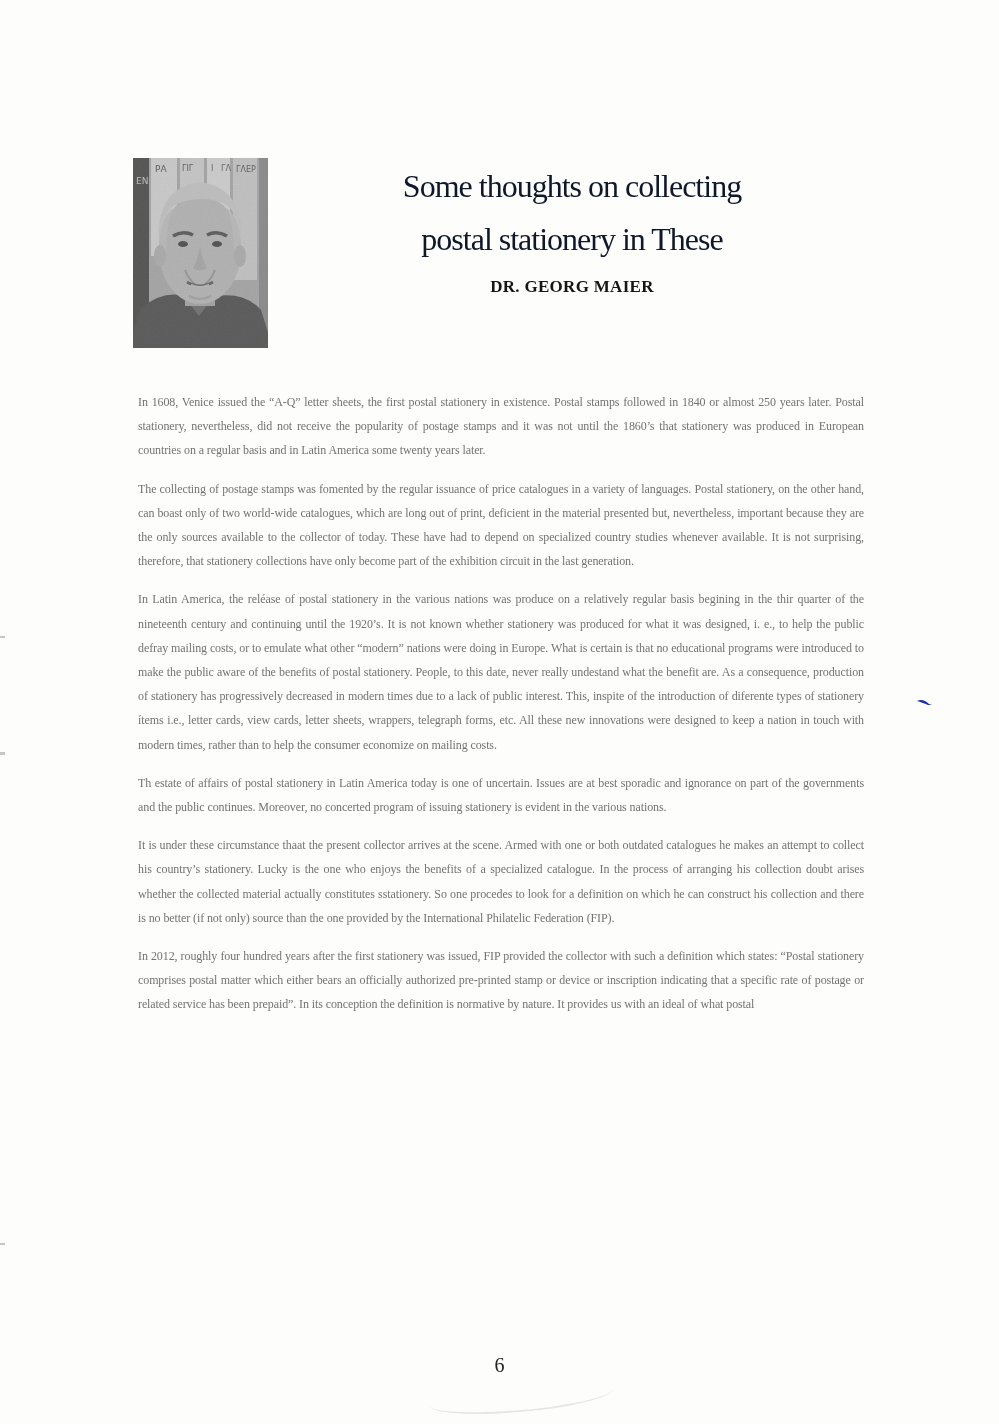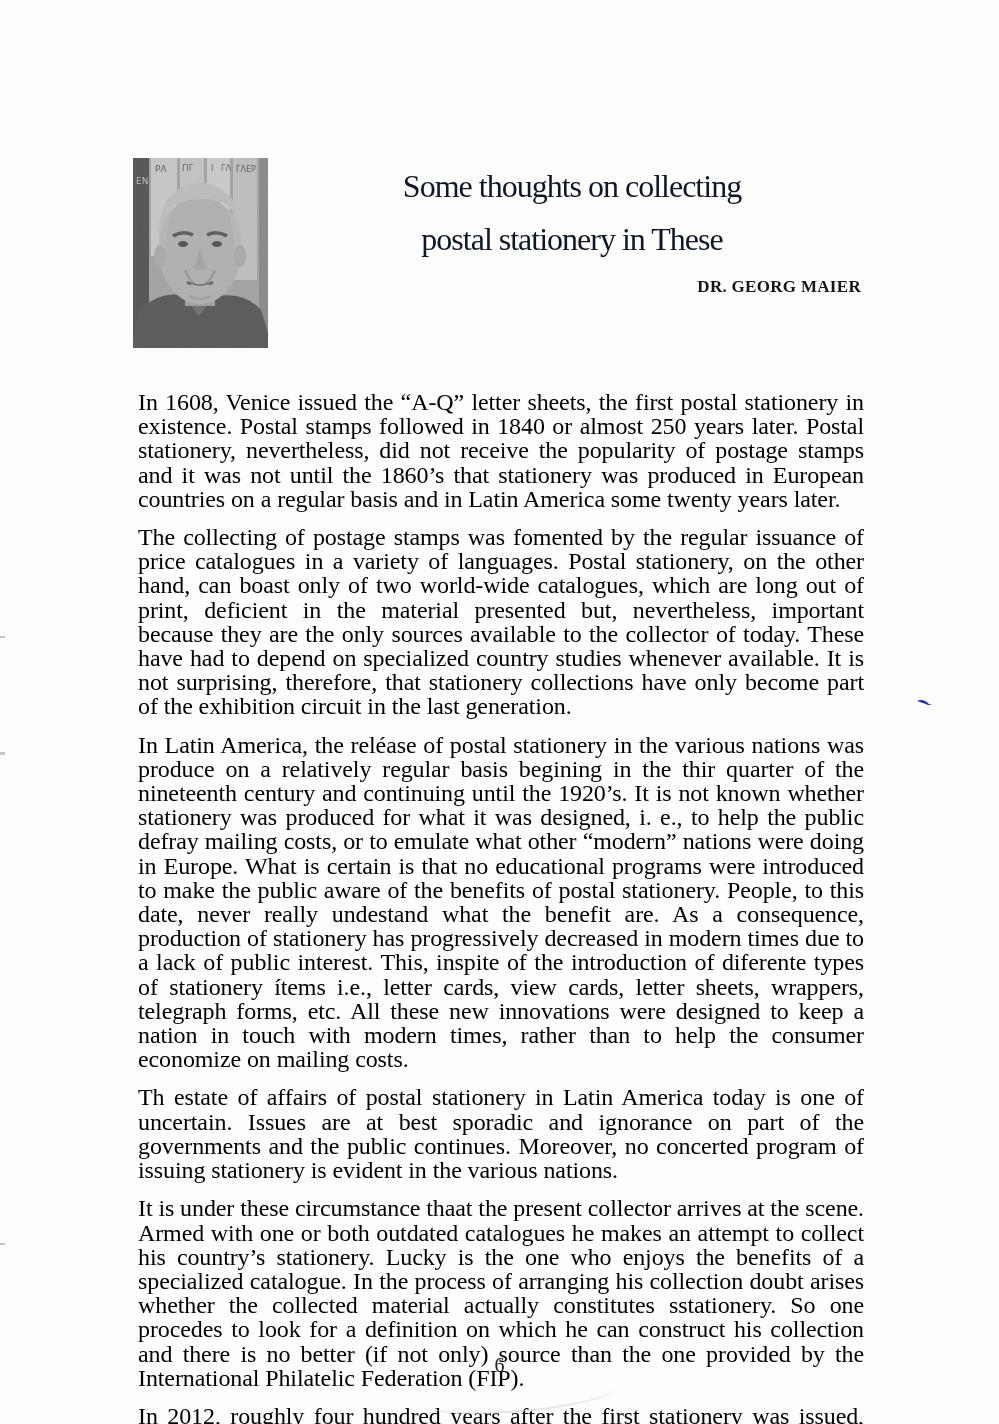--- a/index.html
+++ b/index.html
@@ -47,37 +47,36 @@
     letter-spacing: -1px;
     color: #0f172a;
     white-space: nowrap;
   }
   .author-line {
     margin-top: 11px;
     font-size: 17px;
     font-weight: 700;
     letter-spacing: 0.3px;
     color: #161616;
-    text-align: right;
   }
 
   
   .body-text {
     position: absolute;
     left: 138px;
     top: 390px;
     width: 726px;
   }
   .body-text p {
     margin: 0 0 14px 0;
-    font-size: 24px;
+    font-size: 12px;
     line-height: 24.2px;
     letter-spacing: -0.1px;
     text-align: justify;
-    color: #000000;
+    color: #737373;
   }
 
   
   .page-number {
     position: absolute;
     left: 0;
     top: 1354px;
     width: 999px;
     text-align: center;
     font-size: 20px;

